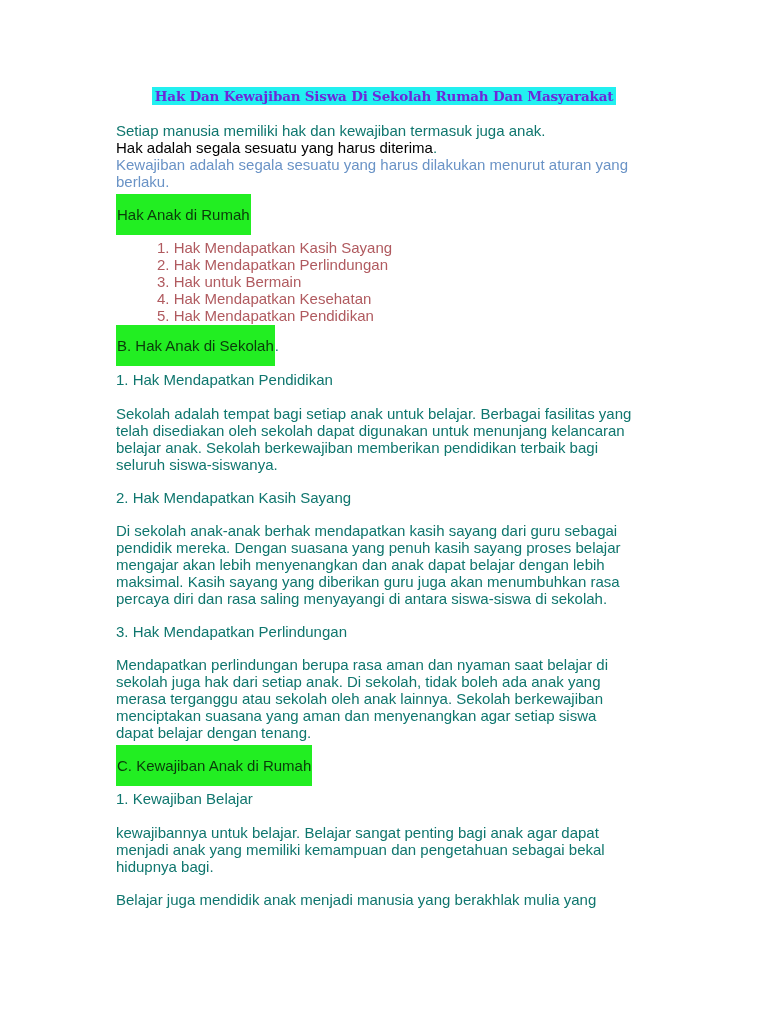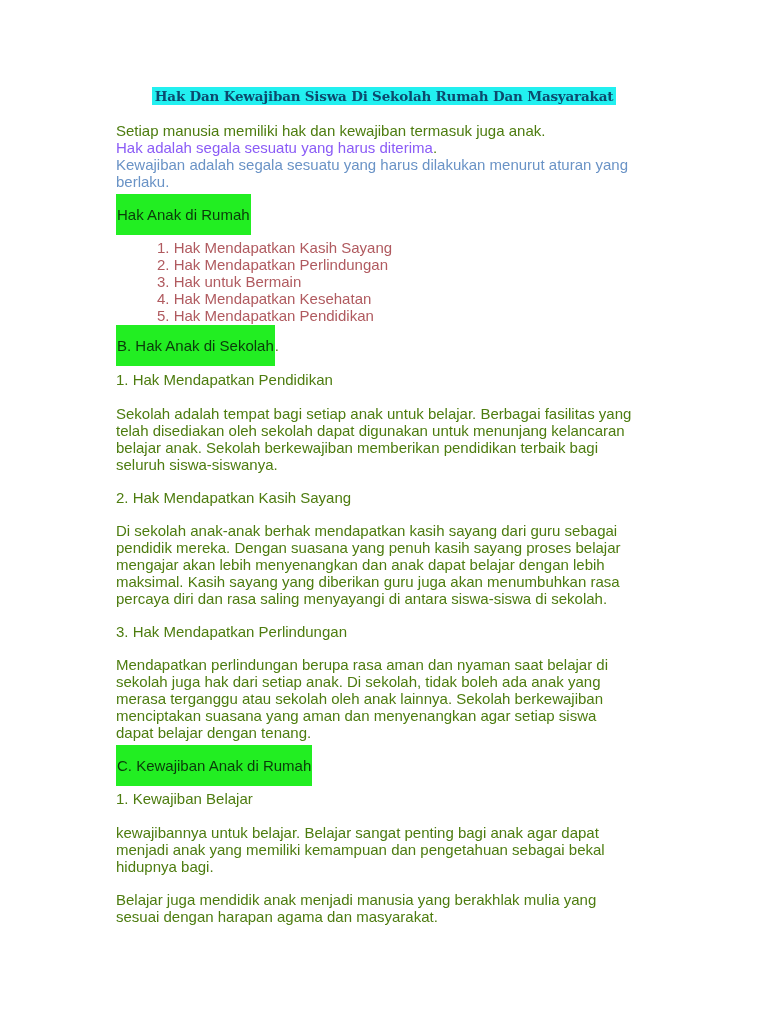--- a/index.html
+++ b/index.html
@@ -6,29 +6,29 @@
     body { width: 768px; height: 1024px; position: relative; overflow: hidden; }
     .page {
       position: absolute; left: 0; top: 0; width: 768px; height: 1024px;
       background: #ffffff;
       font-family: "Liberation Sans", sans-serif;
       font-size: 15px; color: #1a1a1a;
     }
     .title-wrap { position: absolute; top: 87px; left: 0; width: 768px; text-align: center; }
     .title {
       font-family: "DejaVu Serif", serif; font-weight: bold; font-size: 13.5px;
-      background: #22f0f0; color: #0c4a6e; padding: 1px 3px;
+      background: #22f0f0; color: #6d28d9; padding: 1px 3px;
       letter-spacing: -0.2px;
     }
     .line { position: absolute; left: 116px; white-space: nowrap; line-height: 17px; }
-    .orange { color: #8b5cf6; }
+    .orange { color: #000000; }
     .blue { color: #6a93c6; }
     .red { color: #b05a5f; margin-left: 41px; }
     .hl { background: #22ee22; color: #0a3a0a; padding: 12px 1px; }
-    .dark { color: #4d7c0f; }
+    .dark { color: #0f766e; }
   </style>
 </head>
 <body>
 
 <div class="page">
 
   <div class="title-wrap">
     <span class="title">Hak Dan Kewajiban Siswa Di Sekolah Rumah Dan Masyarakat</span>
   </div>
 
@@ -67,15 +67,14 @@
   <div class="line" style="top:757px"><span class="hl">C. Kewajiban Anak di Rumah</span></div>
 
   <div class="line dark" style="top:724px">dapat belajar dengan tenang.</div>
 
   <div class="line dark" style="top:790px">1. Kewajiban Belajar</div>
   <div class="line dark" style="top:824px">kewajibannya untuk belajar. Belajar sangat penting bagi anak agar dapat</div>
   <div class="line dark" style="top:841px">menjadi anak yang memiliki kemampuan dan pengetahuan sebagai bekal</div>
   <div class="line dark" style="top:858px">hidupnya bagi.</div>
 
   <div class="line dark" style="top:891px">Belajar juga mendidik anak menjadi manusia yang berakhlak mulia yang</div>
-  <div class="line dark" style="top:908px">sesuai dengan harapan agama dan masyarakat.</div>
 
 </div>
 
 </body></html>

